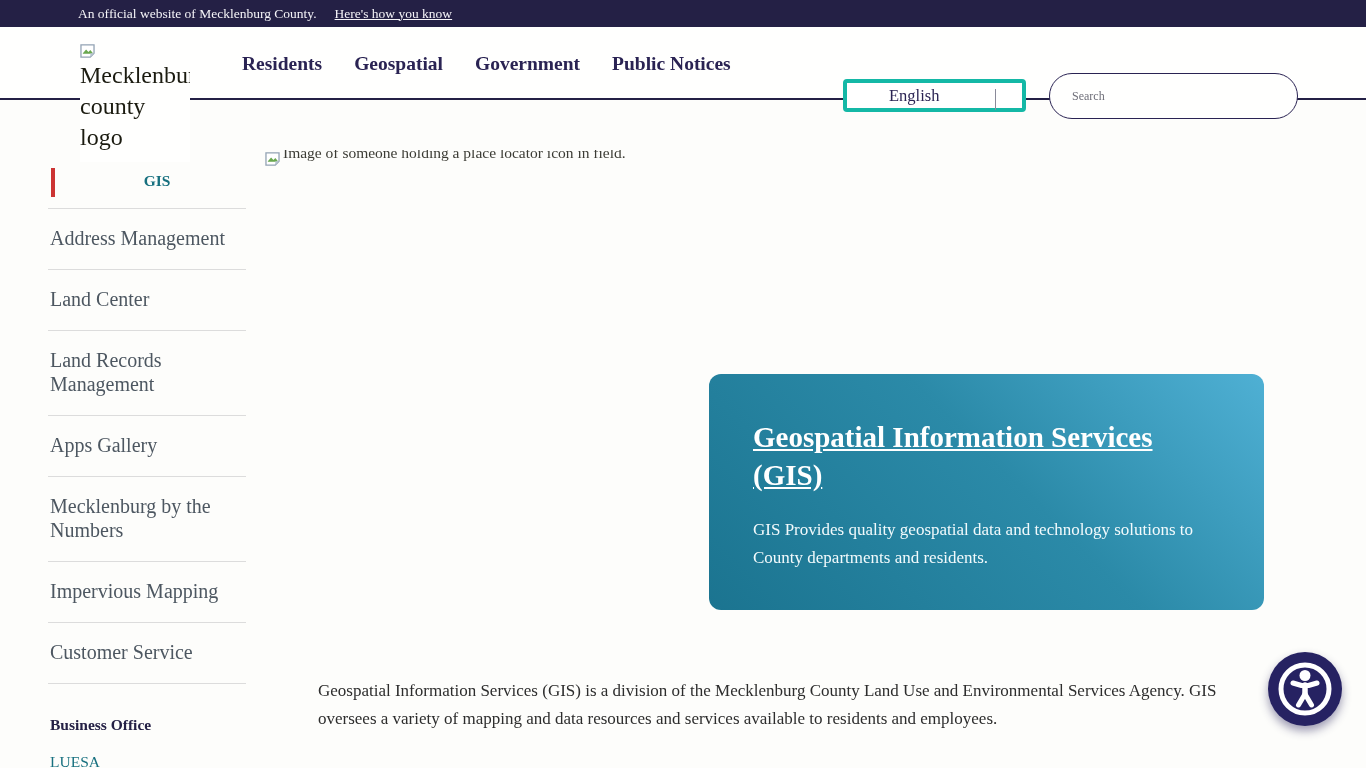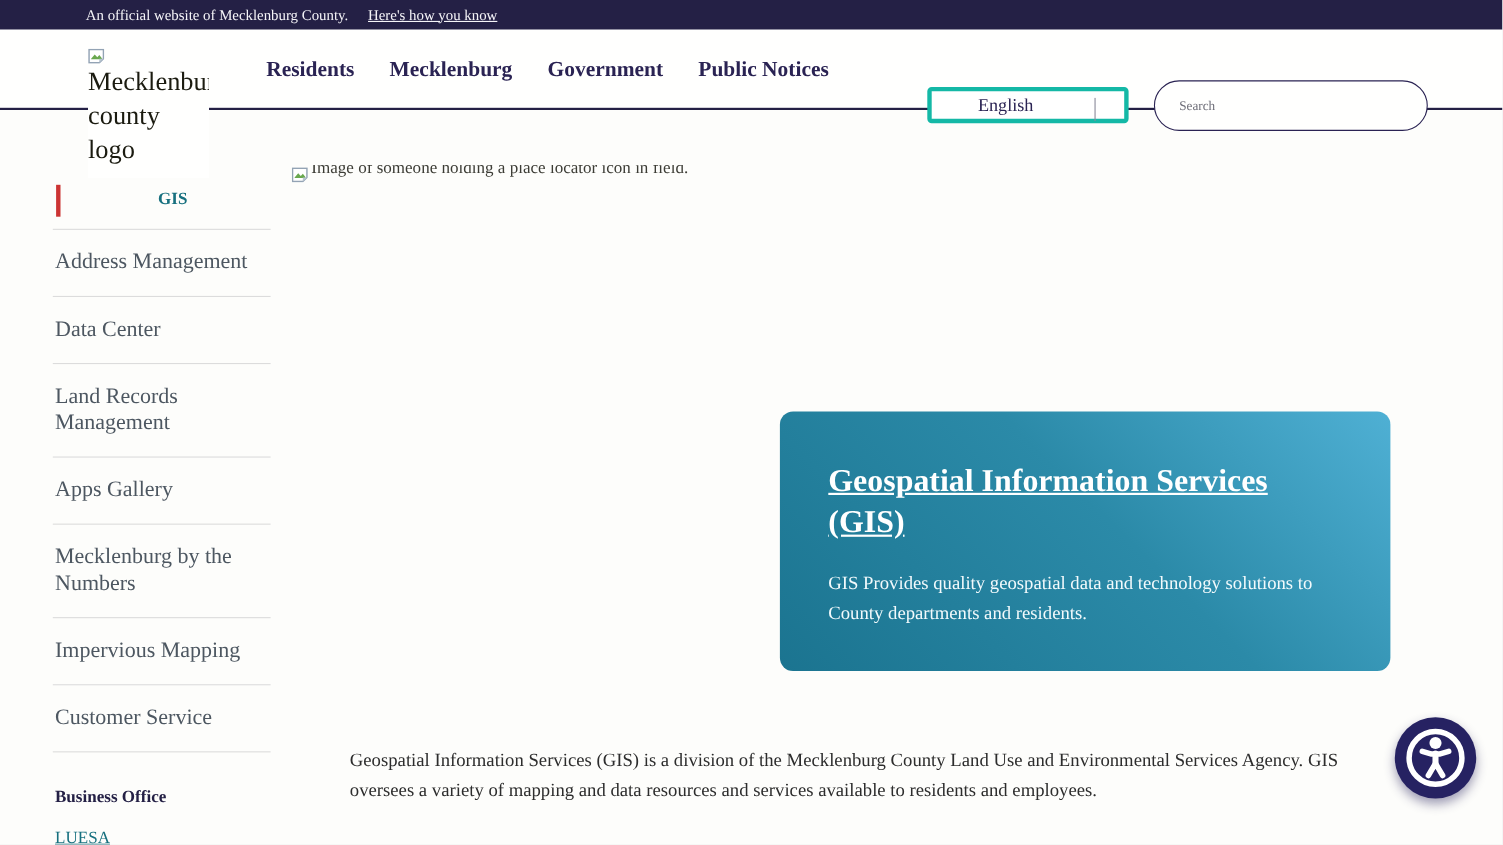--- a/index.html
+++ b/index.html
@@ -74,21 +74,21 @@
 <div class="page">
 
   <div class="banner">
     <span class="banner-text">An official website of Mecklenburg County.</span>
     <a class="banner-link">Here's how you know</a>
   </div>
 
   <div class="header">
     <nav class="nav">
       <span class="nav-item">Residents</span>
-      <span class="nav-item">Mecklenburg</span>
+      <span class="nav-item">Geospatial</span>
       <span class="nav-item">Government</span>
       <span class="nav-item">Public Notices</span>
     </nav>
 
     <div class="lang-box">
       <span class="lang-label">English</span>
       <span class="lang-divider"></span>
     </div>
 
     <div class="search-pill">
@@ -104,21 +104,21 @@
     </svg>
     <div class="logo-alt">Mecklenburg county logo</div>
   </div>
 
   <nav class="sidebar">
     <div class="side-item-gis">
       <span class="active-bar"></span>
       <span class="gis-label">GIS</span>
     </div>
     <div class="side-item">Address Management</div>
-    <div class="side-item">Data Center</div>
+    <div class="side-item">Land Center</div>
     <div class="side-item">Land Records Management</div>
     <div class="side-item">Apps Gallery</div>
     <div class="side-item">Mecklenburg by the Numbers</div>
     <div class="side-item">Impervious Mapping</div>
     <div class="side-item">Customer Service</div>
 
     <div class="office-block">
       <div class="office-heading">Business Office</div>
       <a class="office-link">LUESA</a>
       <div class="office-address">2145 Suttle Ave</div>

